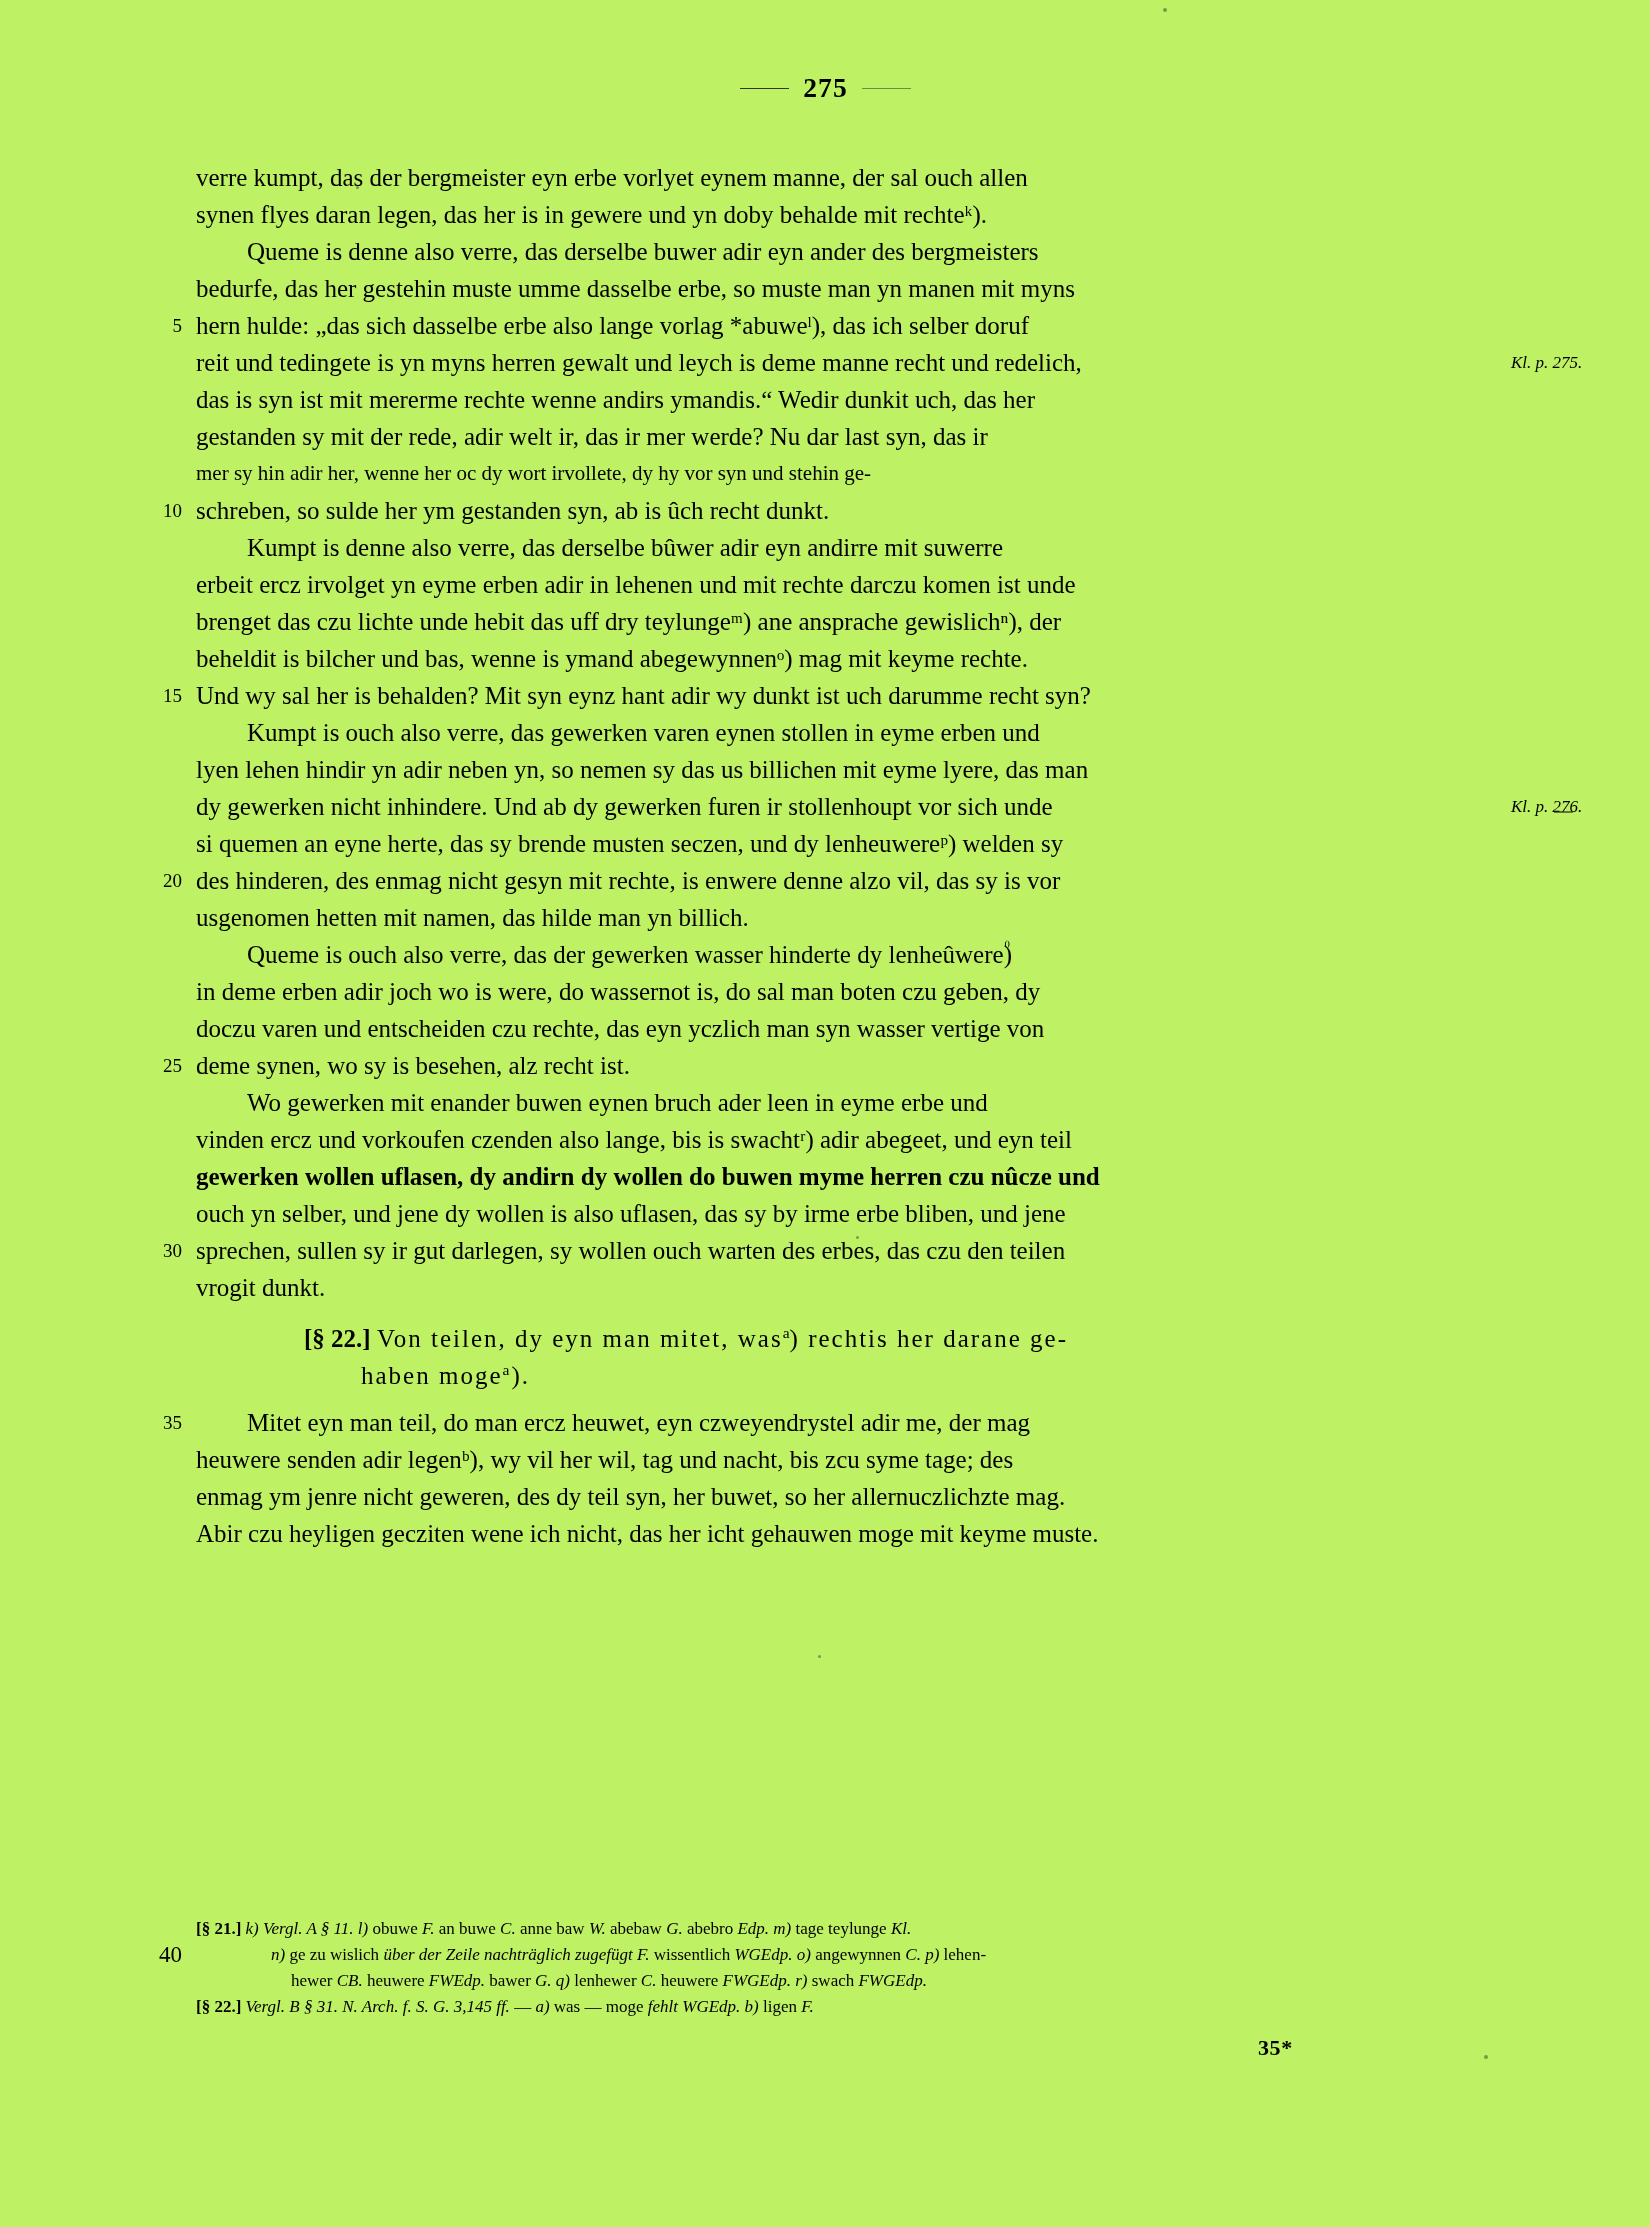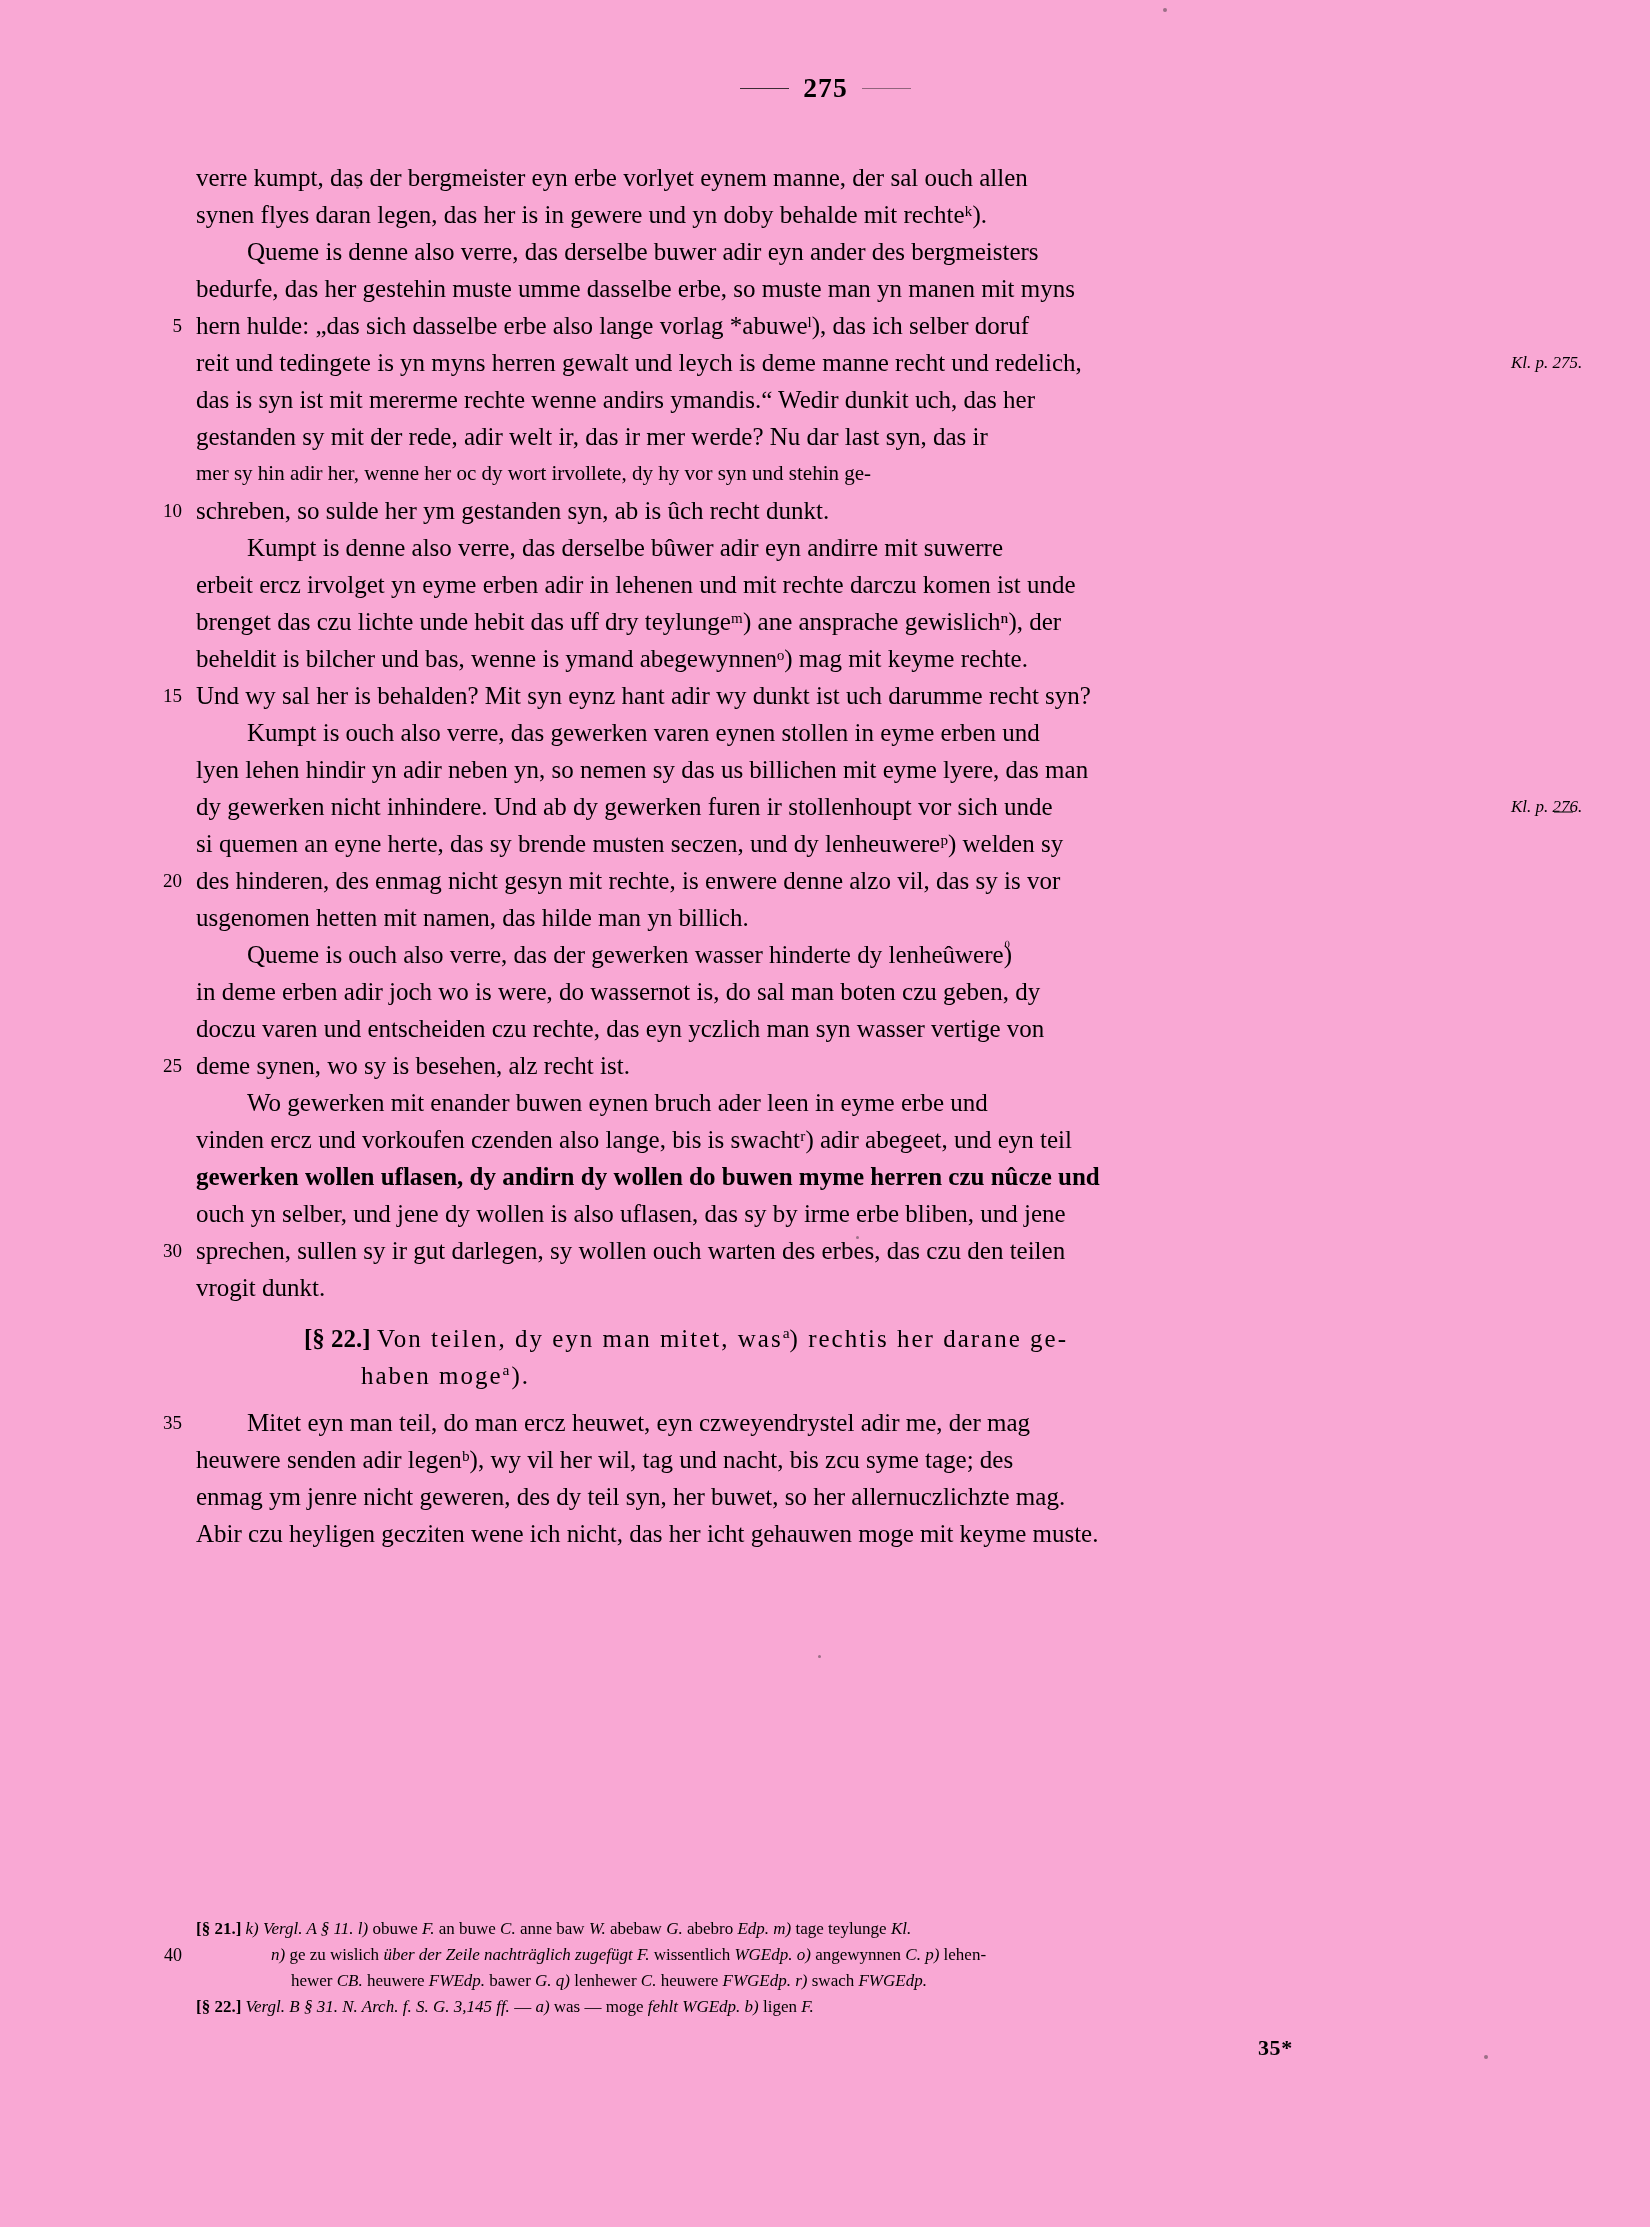--- a/index.html
+++ b/index.html
@@ -12,21 +12,21 @@
     height: 2227px;
     font-family: "Liberation Serif", "DejaVu Serif", serif;
     color: #000000;
     position: relative;
     overflow: hidden;
   }
 
   .page {
     position: absolute;
     inset: 0;
-    background: #f9a8d4;
+    background: #bef264;
   }
 
   
   .runninghead {
     position: absolute;
     top: 72px;
     left: 0;
     width: 1651px;
     text-align: center;
     font-size: 27.6px;
@@ -113,21 +113,21 @@
     position: absolute;
     top: 1916px;
     left: 196px;
     width: 1306px;
     font-size: 17px;
     line-height: 26px;
   }
   .fn-line { position: relative; white-space: nowrap; }
   .fn-line .linenum {
     left: -49px;
-    font-size: 18px;
+    font-size: 23px;
     line-height: 26px;
   }
   .fn-tag { font-weight: bold; }
   .it { font-style: italic; }
 
   .fn-indent-1 { padding-left: 75px; }
   .fn-indent-2 { padding-left: 95px; }
   .fn-indent-0 { padding-left: 0px; }
 
   

